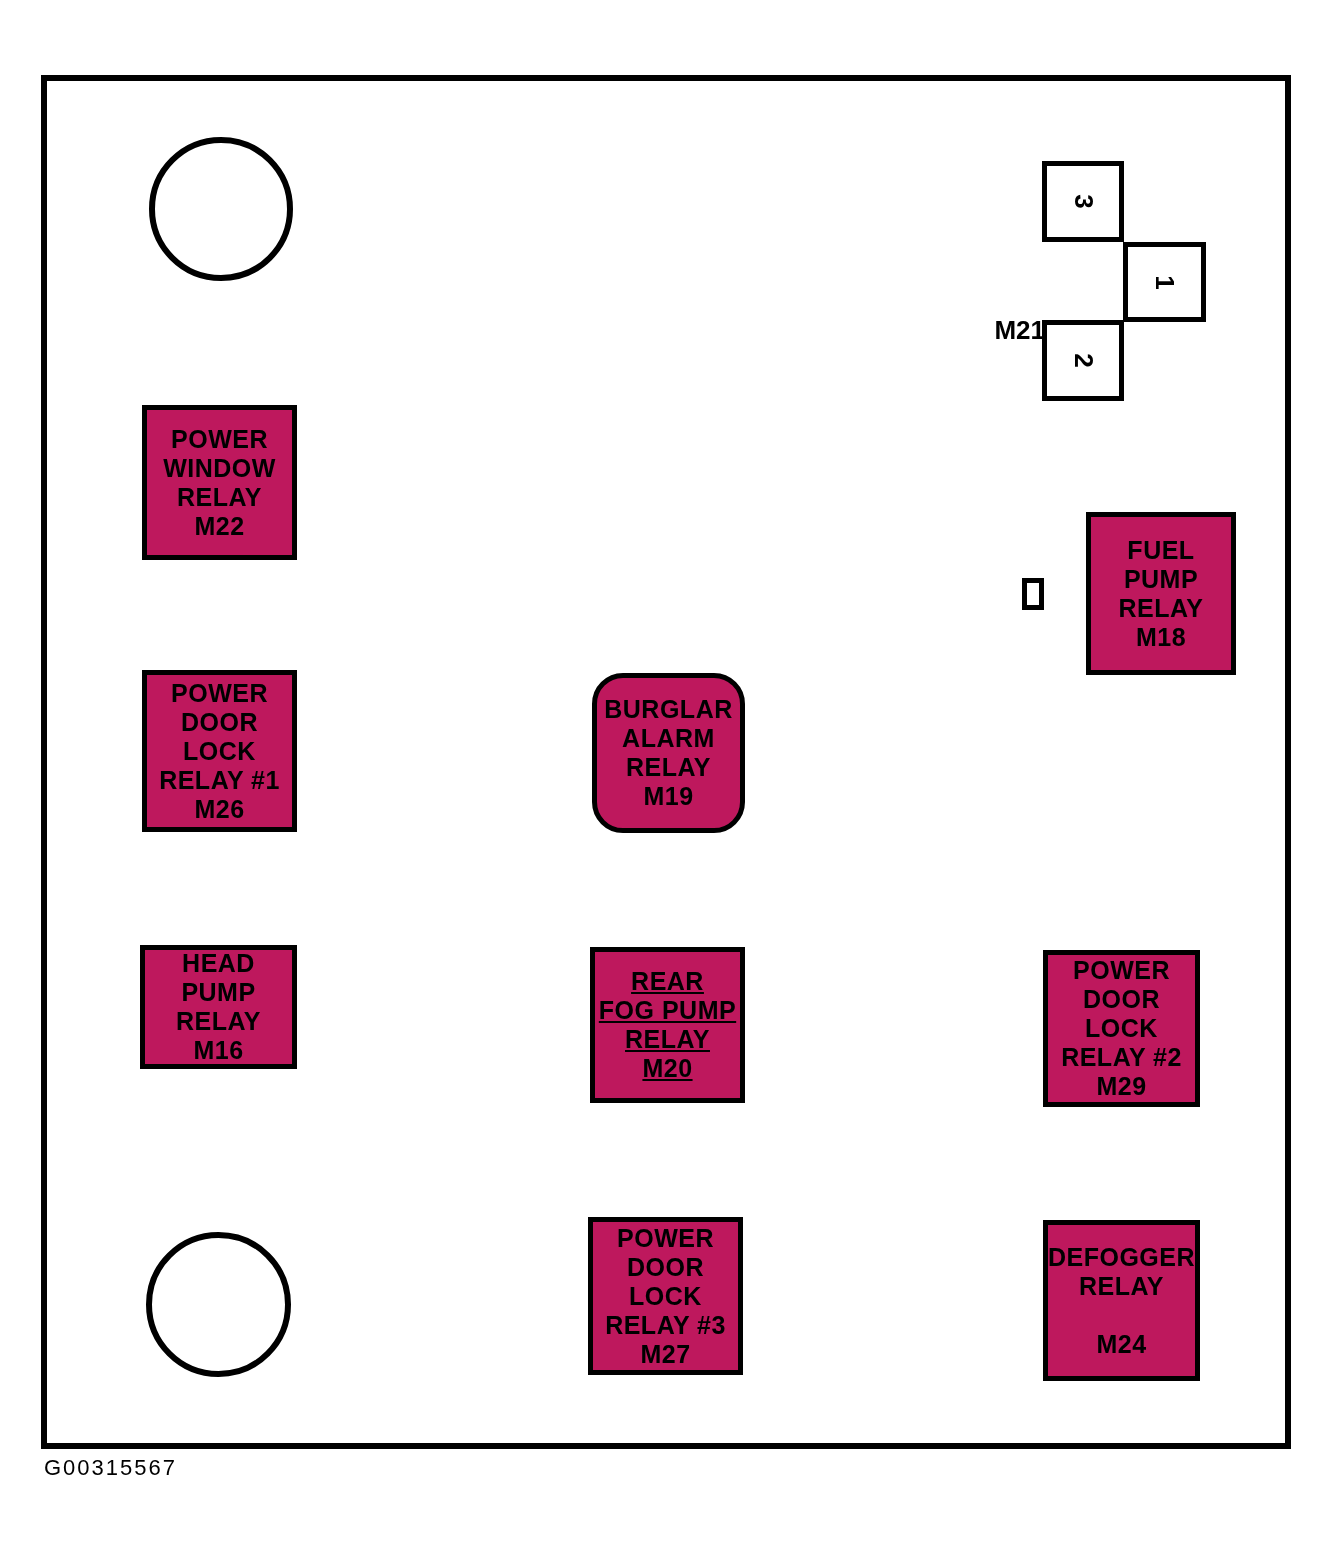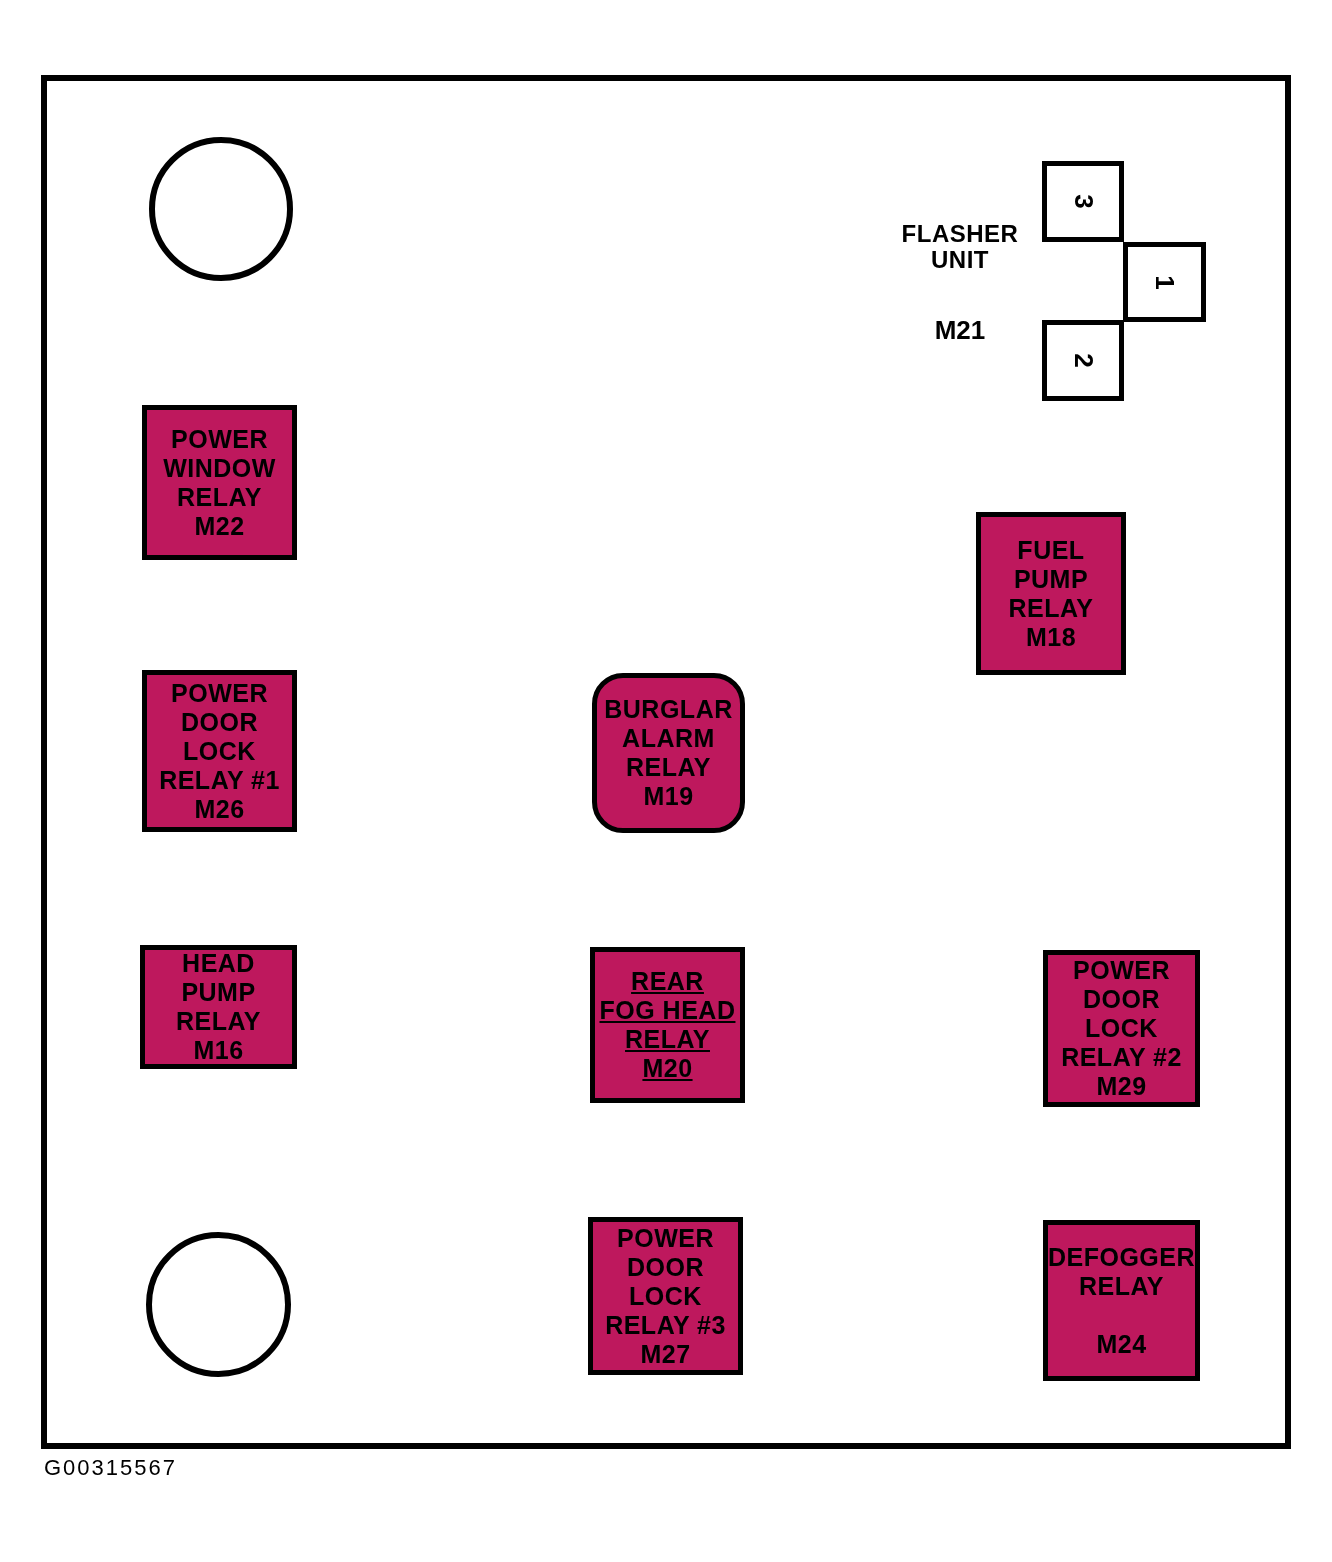--- a/index.html
+++ b/index.html
@@ -76,58 +76,54 @@
     font-weight: bold;
     font-size: 24px;
     line-height: 26px;
     letter-spacing: 0.5px;
   }
   .flasher-label .line { display: block; }
   .flasher-id {
     position: absolute;
     left: 875px; top: 315px;
     width: 170px;
-    text-align: center;
+    text-align: right;
     font-weight: bold;
     font-size: 26px;
   }
 
   .figure-code {
     position: absolute;
     left: 44px; top: 1455px;
     font-size: 22px;
     font-weight: normal;
     letter-spacing: 2px;
   }
 
   
   .r-m22 { left: 142px;  top: 405px;  width: 155px; height: 155px; }
-  .r-m18 { left: 976px; top: 512px;  width: 150px; height: 163px; }
+  .r-m18 { left: 1086px; top: 512px;  width: 150px; height: 163px; }
   .r-m26 { left: 142px;  top: 670px;  width: 155px; height: 162px; }
   .r-m19 { left: 592px;  top: 673px;  width: 153px; height: 160px; border-radius: 31px; }
   .r-m16 { left: 140px;  top: 945px;  width: 157px; height: 124px; }
   .r-m20 { left: 590px;  top: 947px;  width: 155px; height: 156px; text-decoration: underline; }
   .r-m29 { left: 1043px; top: 950px;  width: 157px; height: 157px; }
   .r-m27 { left: 588px;  top: 1217px; width: 155px; height: 158px; }
   .r-m24 { left: 1043px; top: 1220px; width: 157px; height: 161px; }
 </style>
 </head>
 <body>
 
 <div class="canvas">
 
   <div class="outline"></div>
 
   <div class="hole top"></div>
   <div class="hole bottom"></div>
 
-  <div class="flasher-label">
-    <span class="line">FLASHER</span>
-    <span class="line">UNIT</span>
-  </div>
   <div class="flasher-id">M21</div>
 
   <div class="term t3">
     <span class="rot">3</span>
   </div>
   <div class="term t1">
     <span class="rot">1</span>
   </div>
   <div class="term t2">
     <span class="rot">2</span>
@@ -165,21 +161,21 @@
 
   <div class="relay r-m16">
     <span class="line">HEAD</span>
     <span class="line">PUMP</span>
     <span class="line">RELAY</span>
     <span class="line">M16</span>
   </div>
 
   <div class="relay r-m20">
     <span class="line">REAR</span>
-    <span class="line">FOG HEAD</span>
+    <span class="line">FOG PUMP</span>
     <span class="line">RELAY</span>
     <span class="line">M20</span>
   </div>
 
   <div class="relay r-m29">
     <span class="line">POWER</span>
     <span class="line">DOOR</span>
     <span class="line">LOCK</span>
     <span class="line">RELAY #2</span>
     <span class="line">M29</span>

